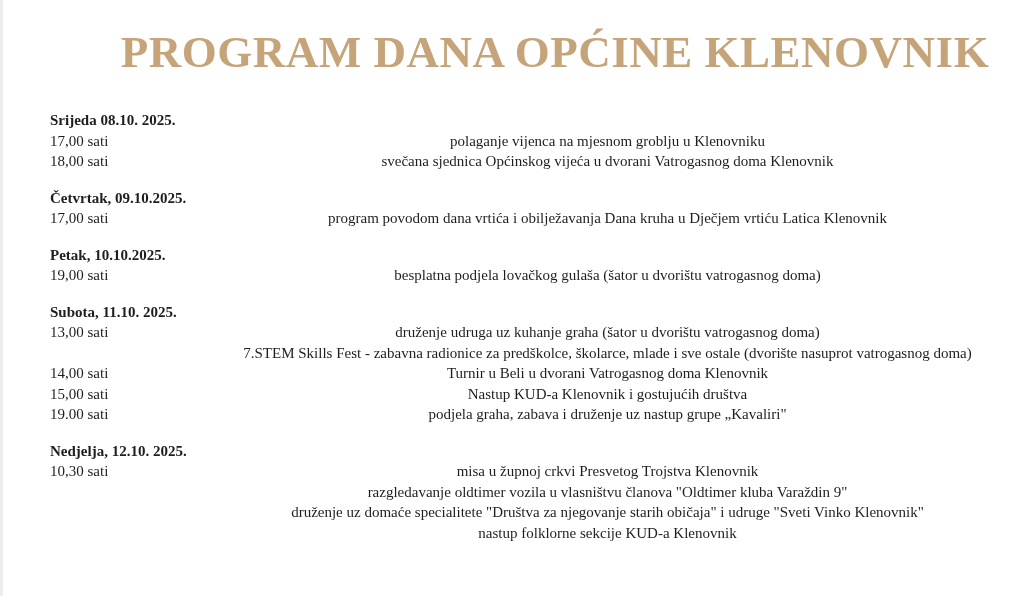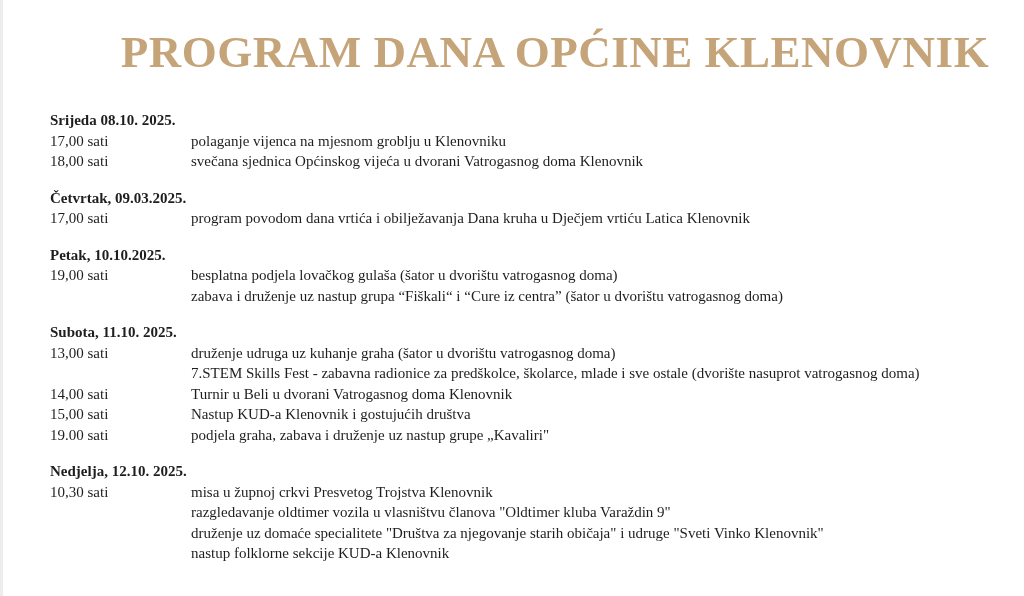--- a/index.html
+++ b/index.html
@@ -57,20 +57,21 @@
     display: flex;
     white-space: nowrap;
     gap: 36px;
   }
   .time {
     flex: 0 0 105px;
     width: 105px;
   }
   .event {
     flex: 1 1 auto;
+    text-align: center;
   }
 </style>
 </head>
 <body>
 
 <div class="page">
   <div class="edge-strip"></div>
   <h1 class="title">PROGRAM DANA OPĆINE KLENOVNIK</h1>
   <div class="content" id="sections-container">
       <section class="section">
@@ -78,35 +79,31 @@
         <div class="row">
           <span class="time">17,00 sati</span>
           <span class="event">polaganje vijenca na mjesnom groblju u Klenovniku</span>
         </div>
         <div class="row">
           <span class="time">18,00 sati</span>
           <span class="event">svečana sjednica Općinskog vijeća u dvorani Vatrogasnog doma Klenovnik</span>
         </div>
       </section>
       <section class="section">
-        <div class="day-header">Četvrtak, 09.03.2025.</div>
+        <div class="day-header">Četvrtak, 09.10.2025.</div>
         <div class="row">
           <span class="time">17,00 sati</span>
           <span class="event">program povodom dana vrtića i obilježavanja Dana kruha u Dječjem vrtiću Latica Klenovnik</span>
         </div>
       </section>
       <section class="section">
         <div class="day-header">Petak, 10.10.2025.</div>
         <div class="row">
           <span class="time">19,00 sati</span>
           <span class="event">besplatna podjela lovačkog gulaša (šator u dvorištu vatrogasnog doma)</span>
-        </div>
-        <div class="row">
-          <span class="time"></span>
-          <span class="event">zabava i druženje uz nastup grupa “Fiškali“ i “Cure iz centra” (šator u dvorištu vatrogasnog doma)</span>
         </div>
       </section>
       <section class="section">
         <div class="day-header">Subota, 11.10. 2025.</div>
         <div class="row">
           <span class="time">13,00 sati</span>
           <span class="event">druženje udruga uz kuhanje graha (šator u dvorištu vatrogasnog doma)</span>
         </div>
         <div class="row">
           <span class="time"></span>

